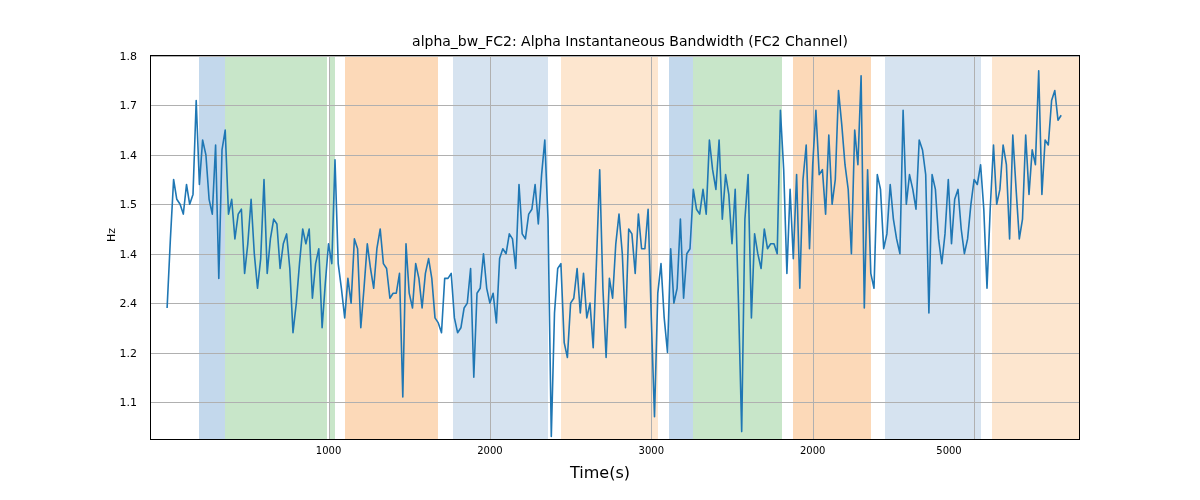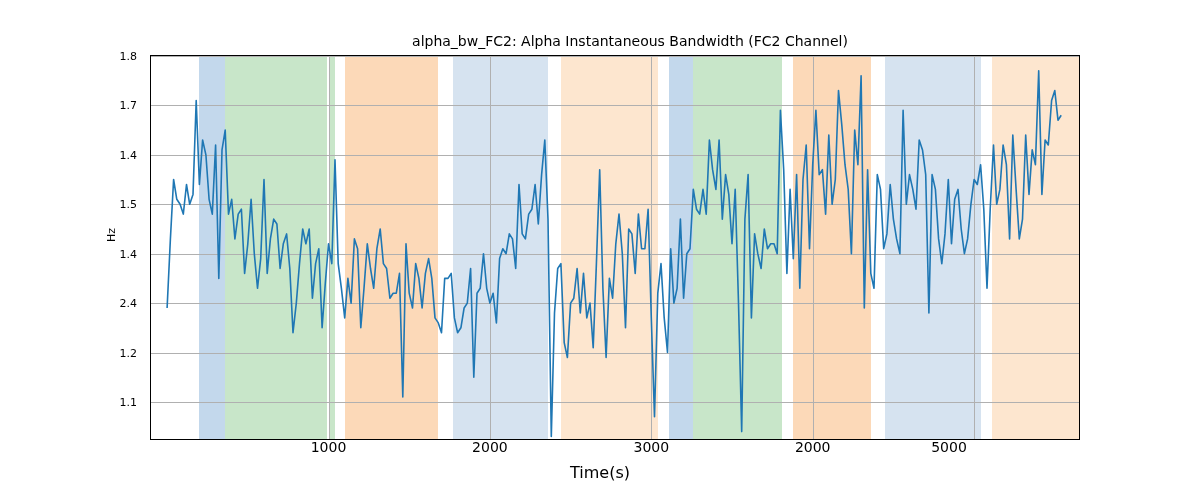--- a/index.html
+++ b/index.html
@@ -61,21 +61,22 @@
     position: absolute;
     right: 100%;
     transform: translateY(-50%);
     margin-right: 14px;
     font-size: 11px;
   }
   .xtick-label {
     position: absolute;
     top: 100%;
     transform: translateX(-50%);
-    font-size: 14px;
+    margin-top: 6px;
+    font-size: 10px;
   }
   .gridline-h {
     position: absolute;
     left: 0;
     right: 0;
     height: 0;
     border-top: 1px solid #b0b0b0;
   }
   .gridline-v {
     position: absolute;

